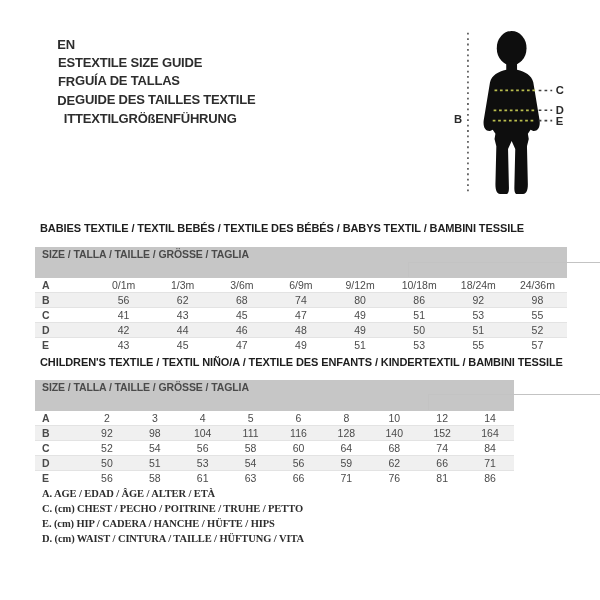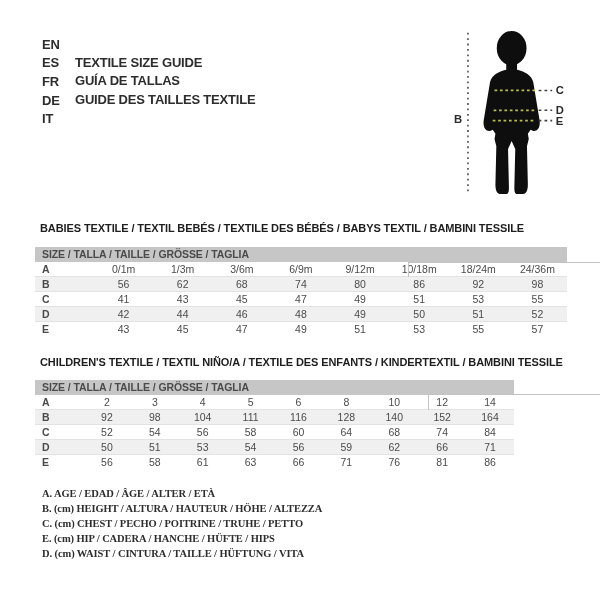--- a/index.html
+++ b/index.html
@@ -3,34 +3,34 @@
 <meta charset="utf-8">
 <style>
   html,body{margin:0;padding:0;background:#ffffff;}
   .canvas{
     position:relative;width:600px;height:600px;background:#ffffff;overflow:hidden;
     font-family:"Liberation Sans",sans-serif;-webkit-font-smoothing:antialiased;
   }
   
   .langs{position:absolute;left:42px;top:35px;}
   .lang-row{display:flex;height:18.6px;align-items:center;}
-  .lang-code{width:33px;font-size:13px;font-weight:bold;color:#2d2d2d;letter-spacing:-0.2px;}
+  .lang-code{width:33px;font-size:13px;font-weight:bold;color:#2d2d2d;letter-spacing:-0.2px;text-align:right;}
   .lang-title{font-size:13px;font-weight:bold;color:#2d2d2d;letter-spacing:-0.2px;white-space:pre;margin-top:36px;}
   
   .figure-svg{position:absolute;left:435px;top:22px;}
   .fig-label{font-family:"Liberation Sans",sans-serif;font-size:12.5px;font-weight:600;fill:#2b2b2b;}
   
   .sec-title{position:absolute;font-size:11px;font-weight:bold;color:#1e1e1e;letter-spacing:-0.1px;white-space:nowrap;}
   .sec-title.babies{left:40px;top:222px;}
   .sec-title.children{left:40px;top:356px;}
   
   .stable{position:absolute;left:35px;}
   .stable.babies{top:247px;width:532px;}
   .stable.children{top:380px;width:479px;}
-  .bar{height:15px;line-height:15px;background:#c6c6c6;color:#4a4a4a;
+  .bar{height:31px;line-height:15px;background:#c6c6c6;color:#4a4a4a;
        font-size:10.5px;font-weight:bold;padding-left:7px;box-sizing:border-box;letter-spacing:-0.1px;}
   .trow{display:grid;height:15px;line-height:14px;box-sizing:border-box;
         border-bottom:1px solid #e3e3e3;font-size:10.5px;color:#4b4b4b;}
   .trow:last-child{border-bottom:none;}
   .trow:nth-of-type(odd){background:#f0f0f0;}
   .stable.babies .trow{grid-template-columns:59px repeat(8,1fr);}
   .stable.children .trow{grid-template-columns:48px repeat(9,1fr);}
   .lbl{padding-left:7px;text-align:left;font-weight:bold;color:#4a4a4a;}
   .val{text-align:center;}
   
@@ -54,20 +54,21 @@
     <div class="lang-row">
       <span class="lang-code">ES</span>
       <span class="lang-title">GUÍA DE TALLAS</span>
     </div>
     <div class="lang-row">
       <span class="lang-code">FR</span>
       <span class="lang-title">GUIDE DES TAILLES TEXTILE</span>
     </div>
     <div class="lang-row">
       <span class="lang-code">DE</span>
+      <span class="lang-title">TEXTILGRÖßENFÜHRUNG</span>
     </div>
     <div class="lang-row">
       <span class="lang-code">IT</span>
     </div>
   </div>
 
   <svg class="figure-svg" width="165" height="200" viewBox="435 22 165 222">
 
     <line x1="462.5" y1="34" x2="462.5" y2="213" stroke="#4f4f4f" stroke-width="1.8" stroke-dasharray="2 4"></line>
     <text class="fig-label" x="456" y="134" text-anchor="end">B</text>
@@ -229,19 +230,18 @@
       <span class="val">71</span>
       <span class="val">76</span>
       <span class="val">81</span>
       <span class="val">86</span>
     </div>
   </div>
   <div class="hbox children"></div>
 
   <div class="legend">
     <div class="legend-line">A. AGE / EDAD / ÂGE / ALTER / ETÀ</div>
-    <div class="legend-line">B. (cm) HEIGHT / ALTURA / HAUTEUR / HÖHE / ALTEZZA</div>
     <div class="legend-line">C. (cm) CHEST / PECHO / POITRINE / TRUHE / PETTO</div>
     <div class="legend-line">E. (cm) HIP / CADERA / HANCHE / HÜFTE / HIPS</div>
     <div class="legend-line">D. (cm) WAIST / CINTURA / TAILLE / HÜFTUNG / VITA</div>
   </div>
 
 </div>
 
 </body></html>

